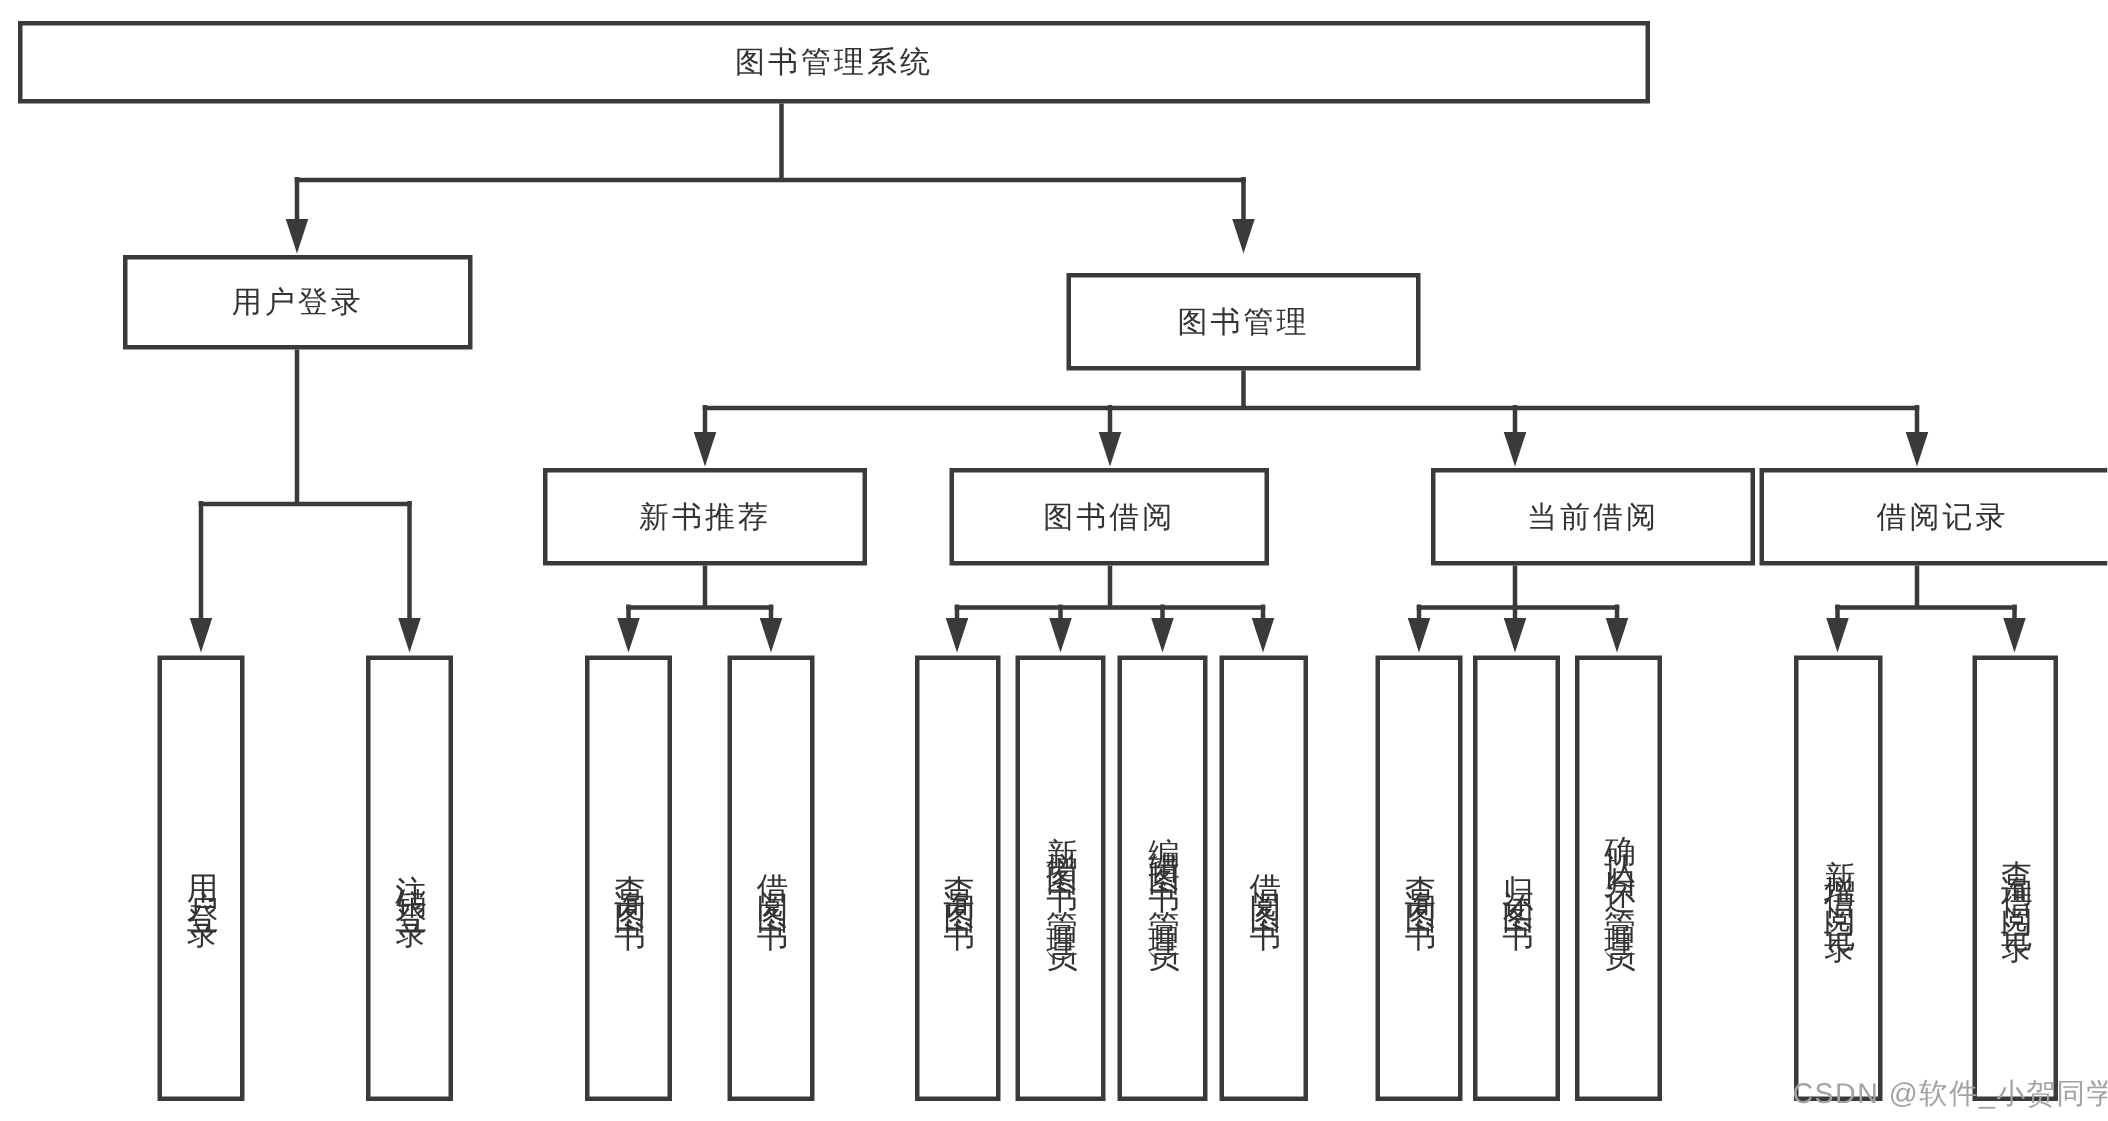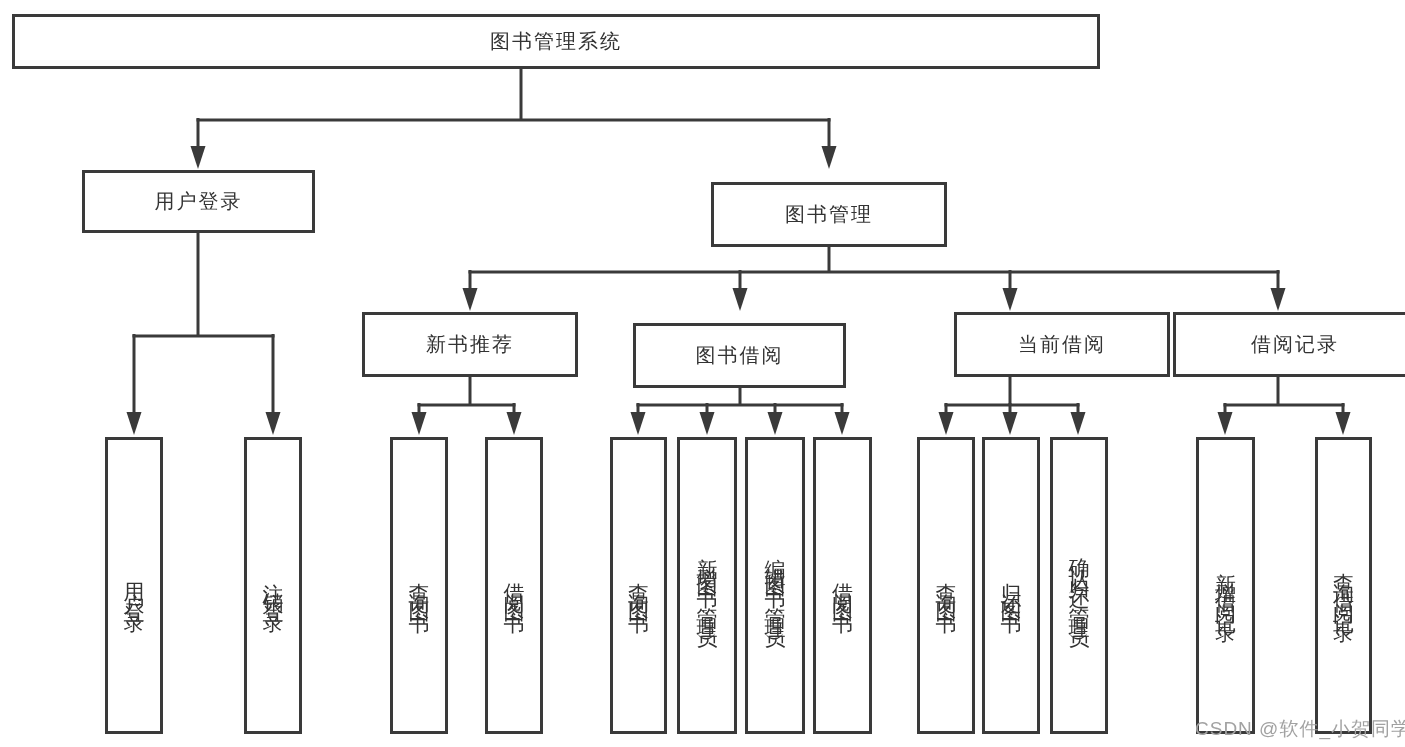--- a/index.html
+++ b/index.html
@@ -139,21 +139,21 @@
   <div class="box" style="left:82px; top:170px; width:233px; height:63px;">
     <span>用户登录</span>
   </div>
   <div class="box" style="left:711px; top:170px; width:236px; height:65px;margin-top:12px;">
     <span>图书管理</span>
   </div>
 
   <div class="box" style="left:362px; top:312px; width:216px; height:65px;">
     <span>新书推荐</span>
   </div>
-  <div class="box" style="left:633px; top:312px; width:213px; height:65px;margin-top:11px;">
+  <div class="box" style="left:633px; top:312px; width:213px; height:65px;">
     <span>图书借阅</span>
   </div>
   <div class="box" style="left:954px; top:312px; width:216px; height:65px;">
     <span>当前借阅</span>
   </div>
   <div class="box" style="left:1173px; top:312px; width:244px; height:65px;">
     <span>借阅记录</span>
   </div>
 
   <div class="box vbox" style="left:105px; top:437px; width:58px; height:297px;">

